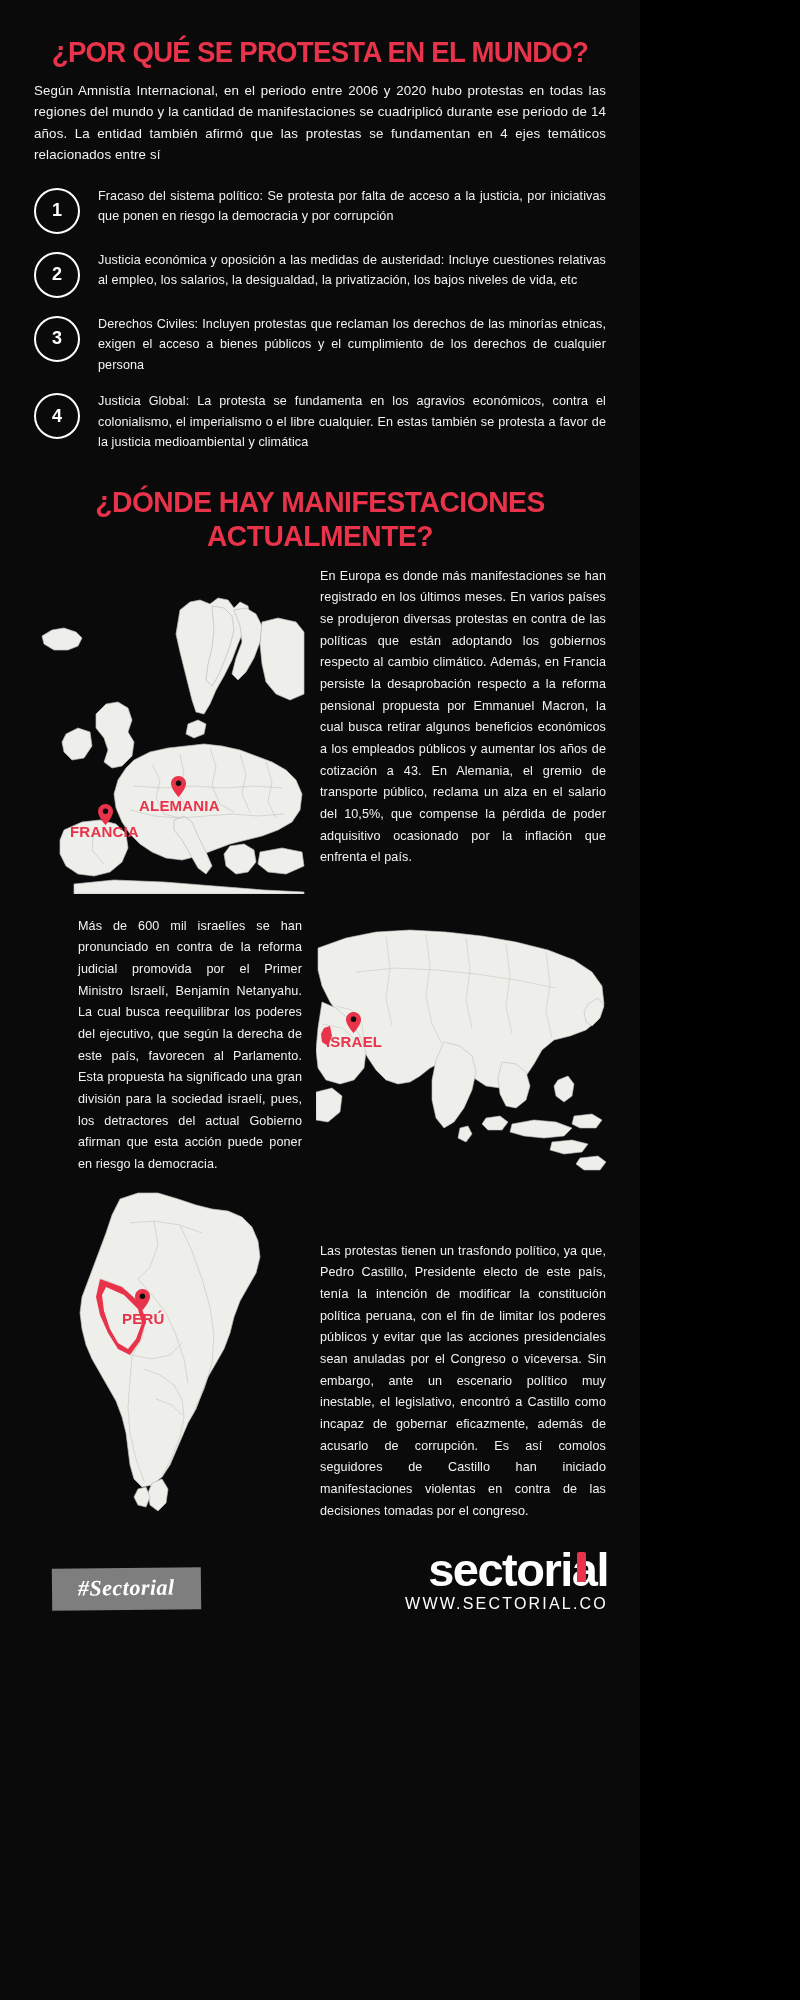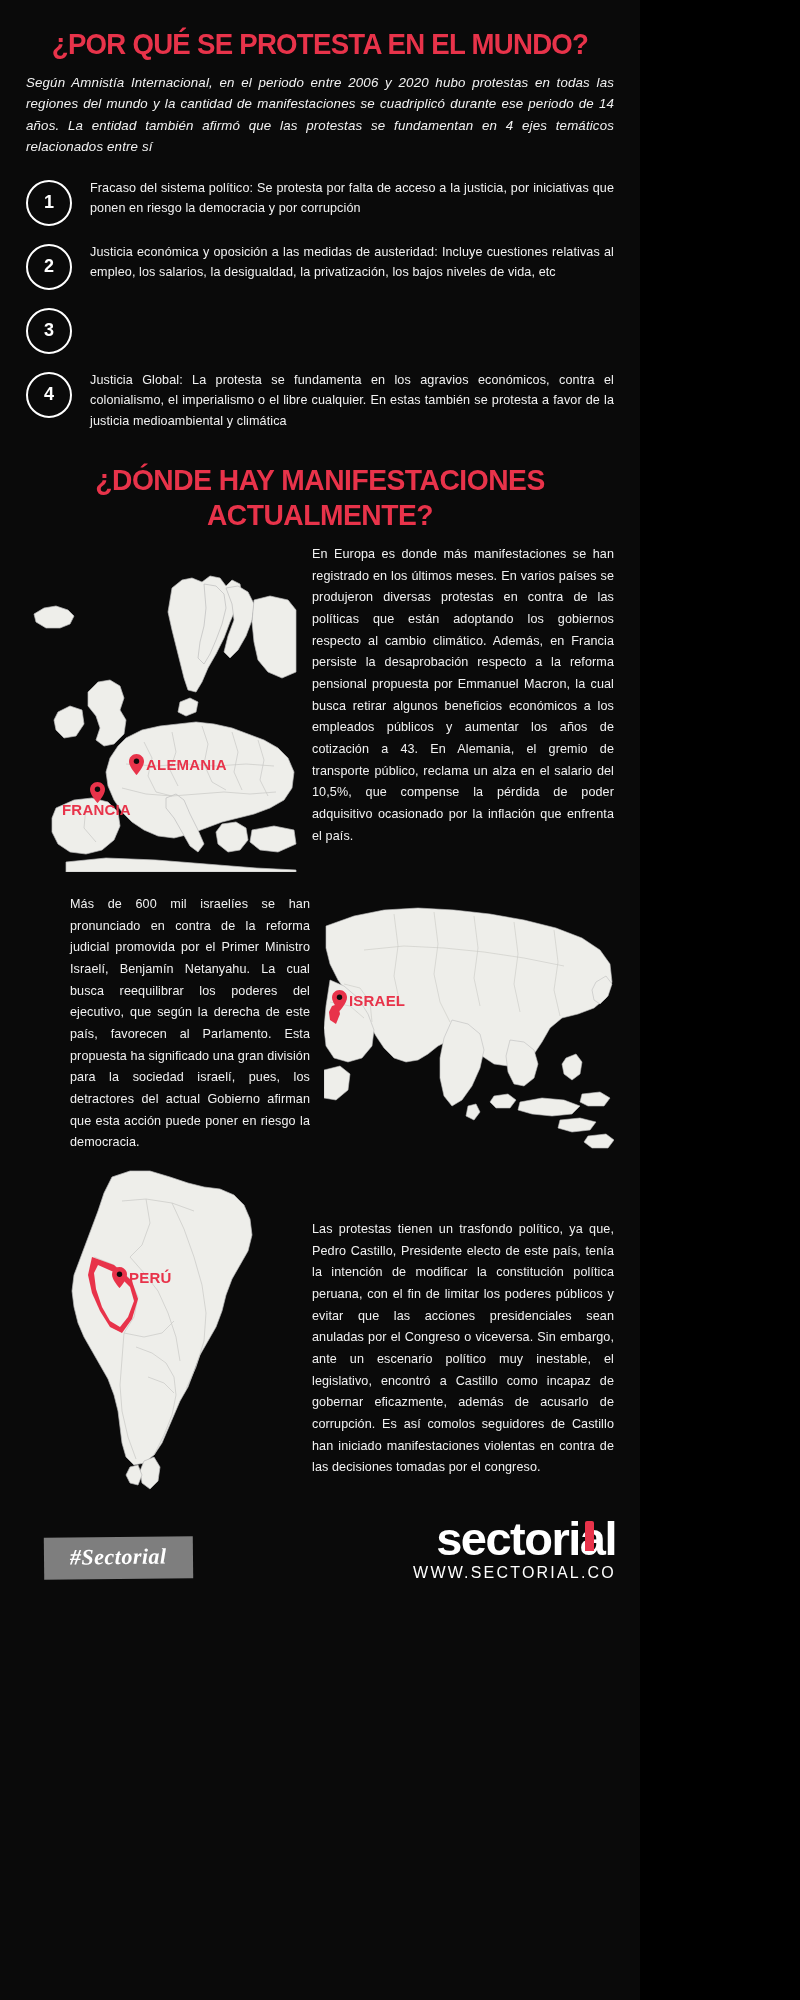--- a/index.html
+++ b/index.html
@@ -13,21 +13,21 @@
     width: 640px;
     min-height: 2000px;
     position: relative;
     overflow-x: hidden;
   }
   .page {
     width: 640px;
     min-height: 2000px;
     background: #0a0a0a;
     position: relative;
-    padding: 0;
+    padding: 8px;
   }
 
   
   .title-main {
     color: #e8334a;
     font-weight: bold;
     font-size: 30px;
     letter-spacing: -0.8px;
     text-align: center;
     padding: 28px 8px 6px 8px;
@@ -50,21 +50,20 @@
   }
 
   
   .intro {
     font-size: 13.3px;
     line-height: 1.62;
     text-align: justify;
     padding: 6px 26px 4px 26px;
     color: #f2f2f2;
     letter-spacing: 0.15px;
-    font-style: italic;
   }
 
   
   .points {
     padding: 14px 26px 0 26px;
   }
   .point {
     display: flex;
     align-items: flex-start;
     margin-bottom: 14px;
@@ -115,20 +114,21 @@
     flex: 0 0 auto;
   }
   .map-svg { display: block; }
 
   
   .pin-wrap {
     position: absolute;
     display: flex;
     align-items: center;
     white-space: nowrap;
+    flex-direction: column;
   }
   .pin {
     width: 15px;
     height: 21px;
     flex: 0 0 auto;
   }
   .pin-label {
     color: #e8334a;
     font-weight: bold;
     font-size: 15px;
@@ -210,20 +210,21 @@
       <div class="point-text">Fracaso del sistema político: Se protesta por falta de acceso a la justicia, por iniciativas que ponen en riesgo la democracia y por corrupción</div>
     </div>
 
     <div class="point">
       <div class="point-circle">2</div>
       <div class="point-text">Justicia económica y oposición a las medidas de austeridad: Incluye cuestiones relativas al empleo, los salarios, la desigualdad, la privatización, los bajos niveles de vida, etc</div>
     </div>
 
     <div class="point">
       <div class="point-circle">3</div>
+      <div class="point-text">Derechos Civiles: Incluyen protestas que reclaman los derechos de las minorías etnicas, exigen el acceso a bienes públicos y el cumplimiento de los derechos de cualquier persona</div>
     </div>
 
     <div class="point">
       <div class="point-circle">4</div>
       <div class="point-text">Justicia Global: La protesta se fundamenta en los agravios económicos, contra el colonialismo, el imperialismo o el libre cualquier. En estas también se protesta a favor de la justicia medioambiental y climática</div>
     </div>
 
   </div>
 
   <h2 class="title-second">¿DÓNDE HAY MANIFESTACIONES ACTUALMENTE?</h2>

